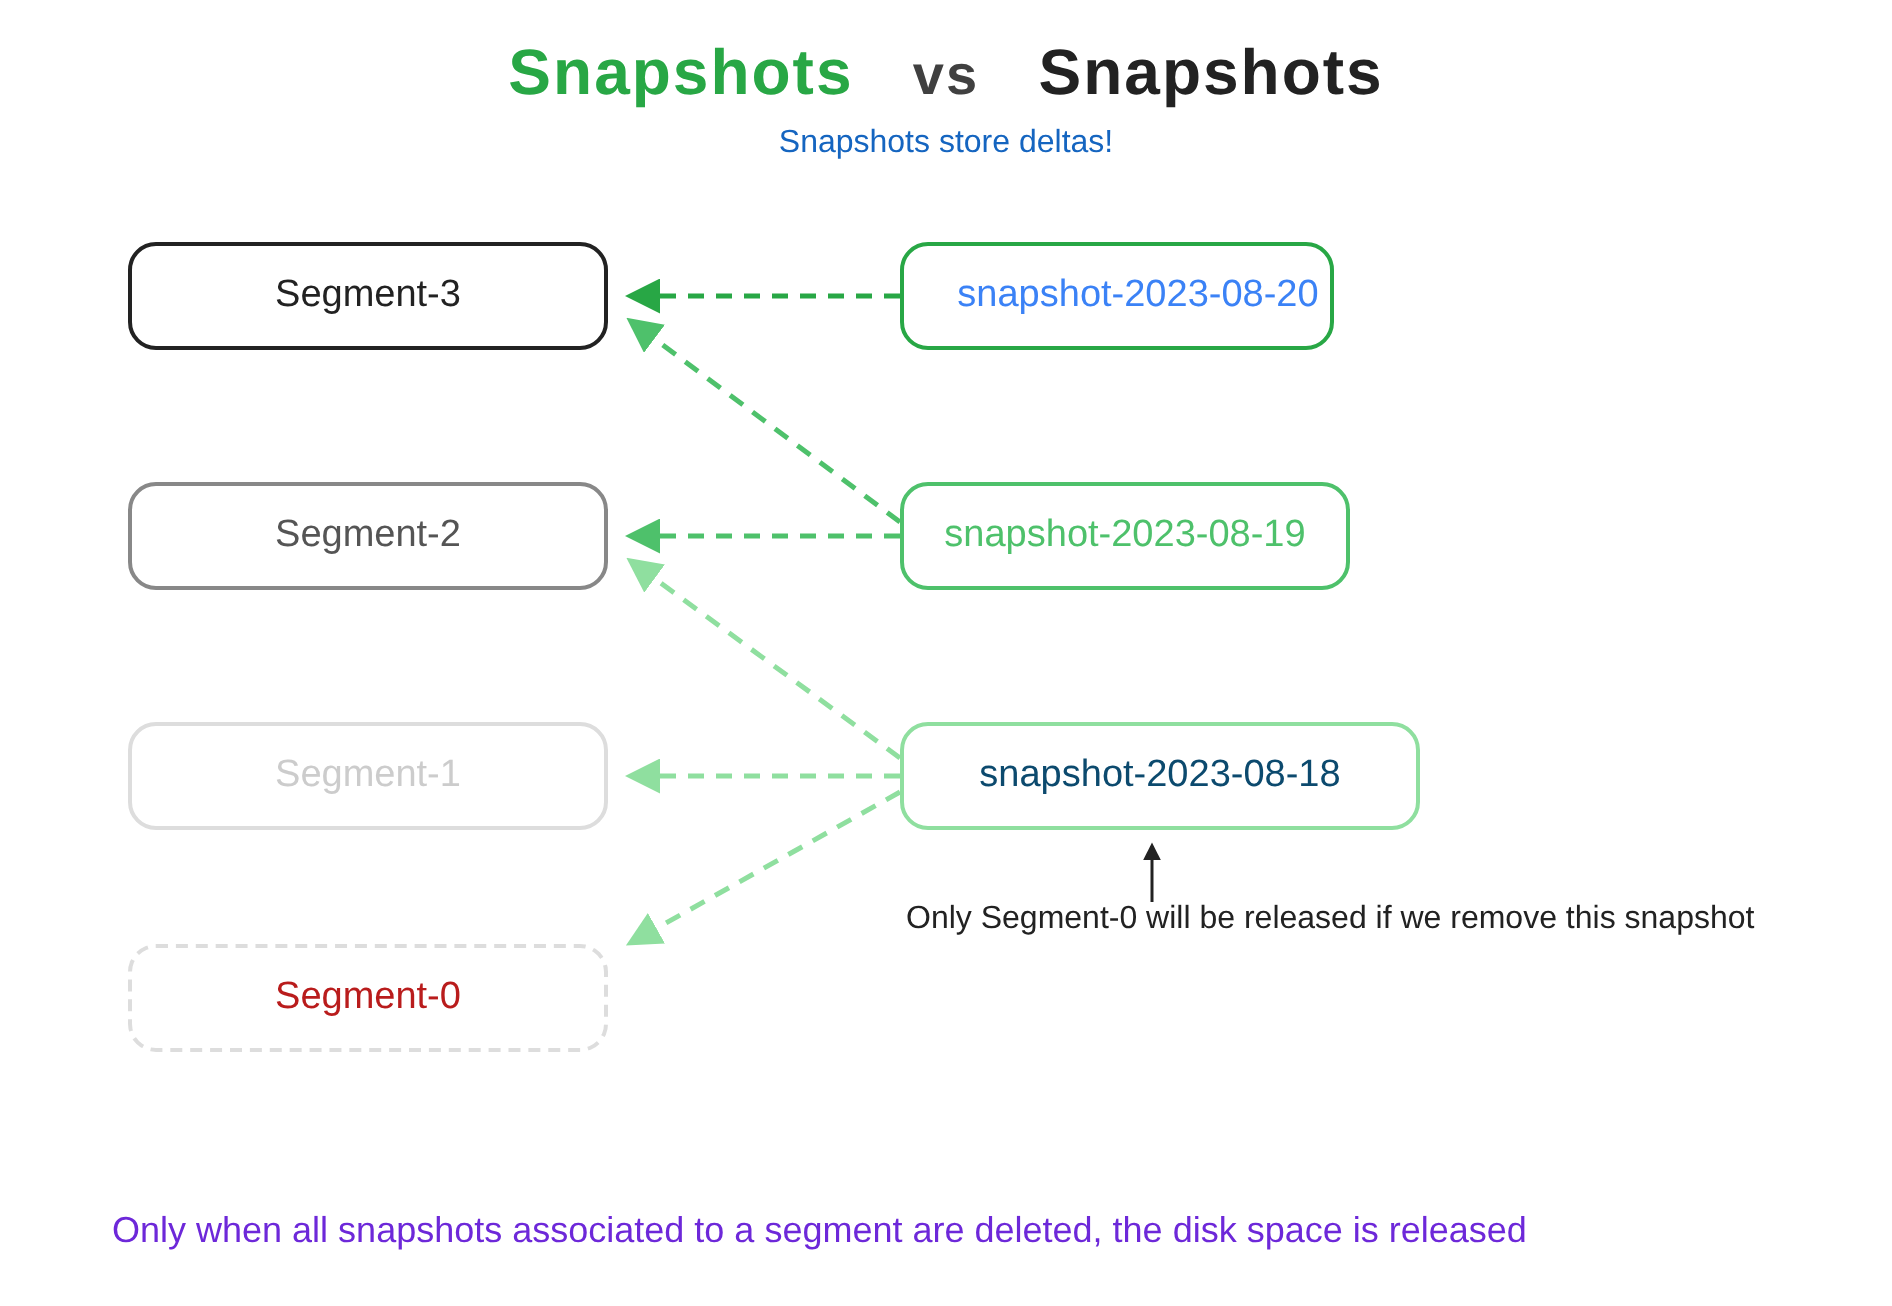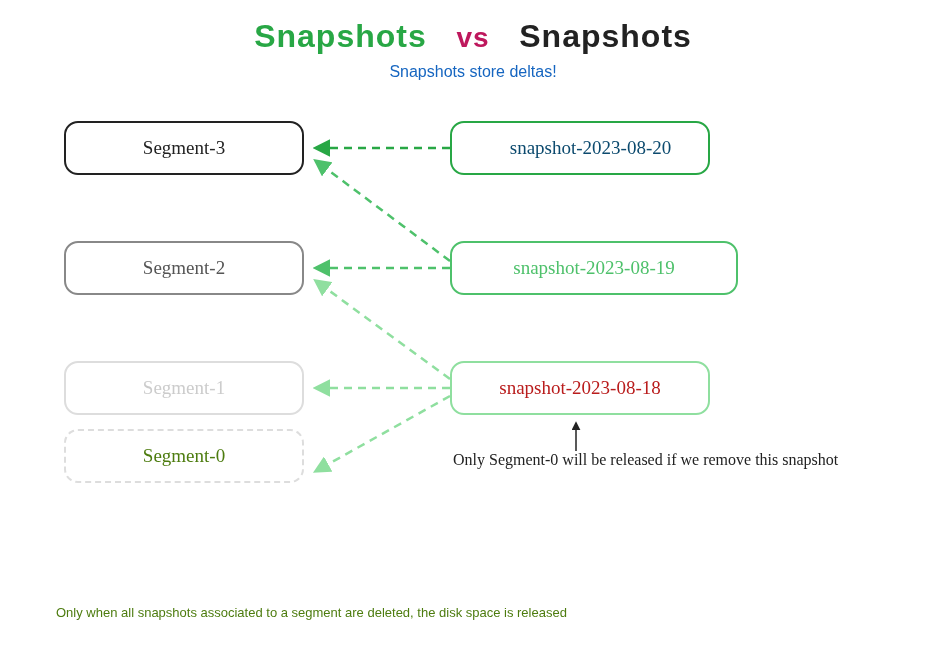--- a/index.html
+++ b/index.html
@@ -12,58 +12,57 @@
       position: relative;
     }
     .title {
       text-align: center;
       font-size: 32px;
       font-weight: bold;
       padding-top: 18px;
       letter-spacing: 1px;
     }
     .title-snapshots { color: #28a745; text-align: center; }
-    .title-vs { color: #be185d; font-size: 28px; text-align: right; }
+    .title-vs { color: #404040; font-size: 28px; text-align: right; }
     .title-segments { color: #222; }
     .subtitle {
       text-align: center;
       color: #1565c0;
       font-size: 16px;
       margin-top: 8px;
     }
     .canvas {
       position: relative;
       width: 946px;
       height: 500px;
-      font-family: Liberation Serif, serif;
     }
     .box {
       position: absolute;
       width: 240px;
       height: 54px;
       border-radius: 14px;
       display: flex;
       align-items: center;
       justify-content: center;
       font-size: 19px;
       box-sizing: border-box;
     }
     .seg3 { left: 64px; top: 40px; border: 2.5px solid #222; color: #222; }
     .seg2 { left: 64px; top: 160px; border: 2.5px solid #888; color: #555; }
     .seg1 { left: 64px; top: 280px; border: 2.5px solid #ddd; color: #ccc; }
-    .seg0 { left: 64px; top: 348px; border: 2.5px dashed #ddd; color: #4d7c0f; }
-    .snap20 { left: 450px; top: 40px; border: 2.5px solid #28a745; color: #0c4a6e; width: 260px; padding-left: 21px; }
-    .snap19 { left: 450px; top: 160px; border: 2.5px solid #4ec16b; color: #4ec16b; width: 288px; }
-    .snap18 { left: 450px; top: 280px; border: 2.5px solid #8fdf9f; color: #b91c1c; width: 260px; }
+    .seg0 { left: 64px; top: 391px; border: 2.5px dashed #ddd; color: #b91c1c; }
+    .snap20 { left: 450px; top: 40px; border: 2.5px solid #28a745; color: #3b82f6; width: 217px; padding-left: 21px; }
+    .snap19 { left: 450px; top: 160px; border: 2.5px solid #4ec16b; color: #4ec16b; width: 225px; }
+    .snap18 { left: 450px; top: 280px; border: 2.5px solid #8fdf9f; color: #0c4a6e; width: 260px; }
     .footer {
       position: absolute;
       left: 56px;
       top: 605px;
-      color: #4d7c0f;
-      font-size: 13px;
+      color: #6d28d9;
+      font-size: 18px;
     }
     .annotation {
       position: absolute;
       left: 437px;
       top: 475px;
       font-size: 16px;
       color: #222;
     }
     svg.arrows {
       position: absolute;

